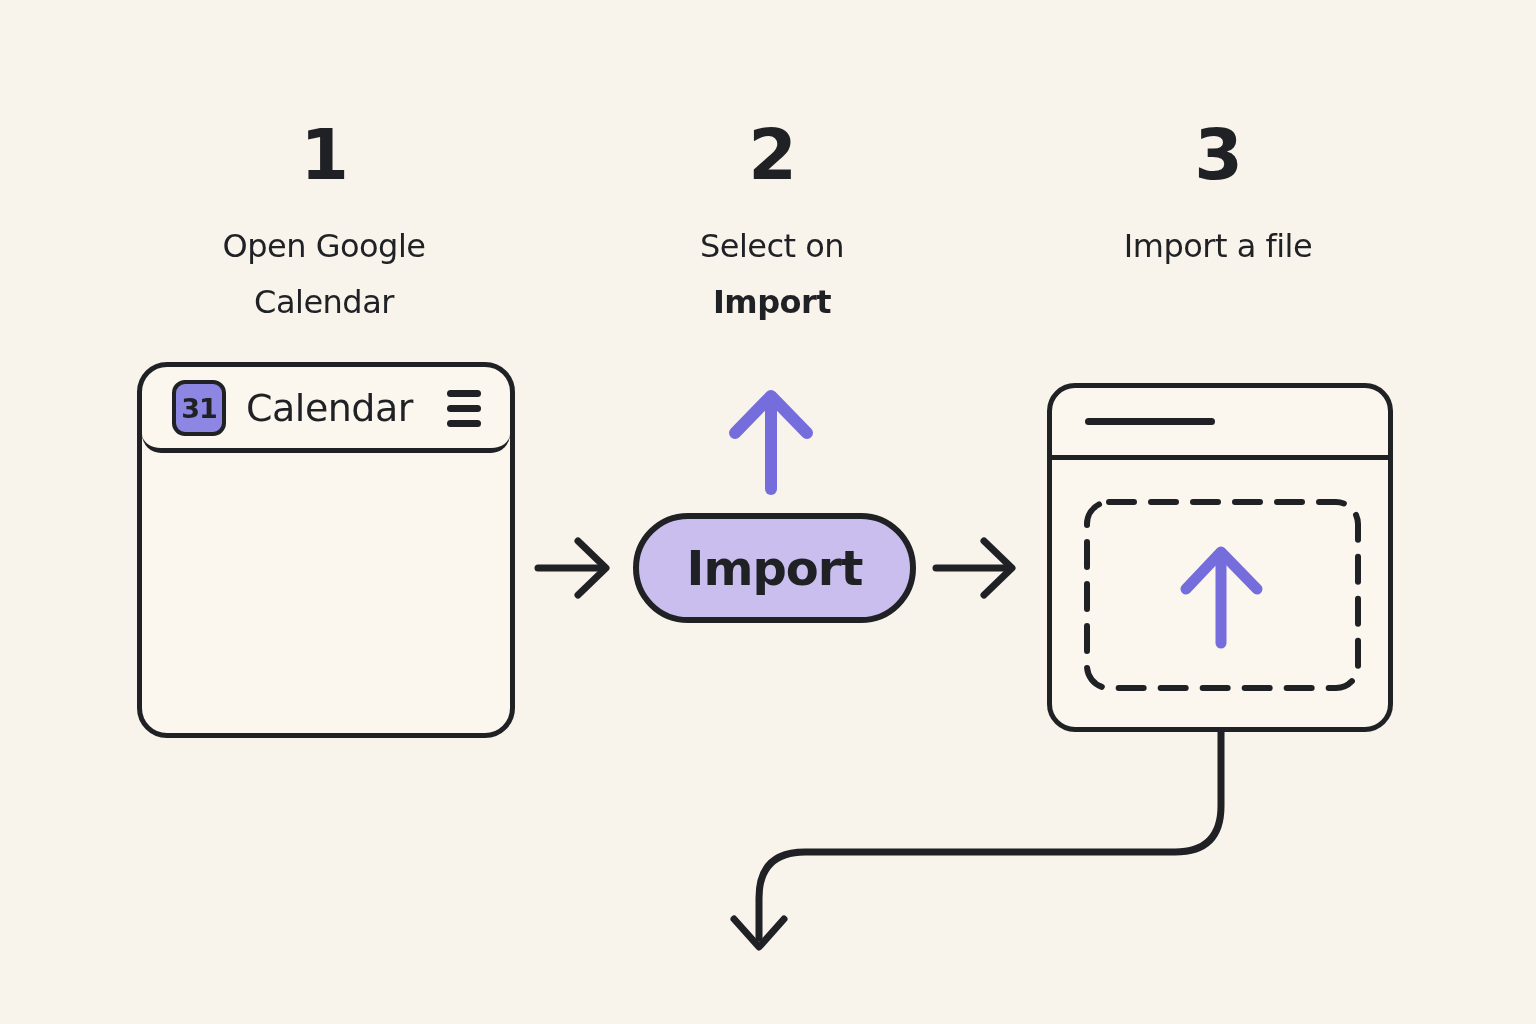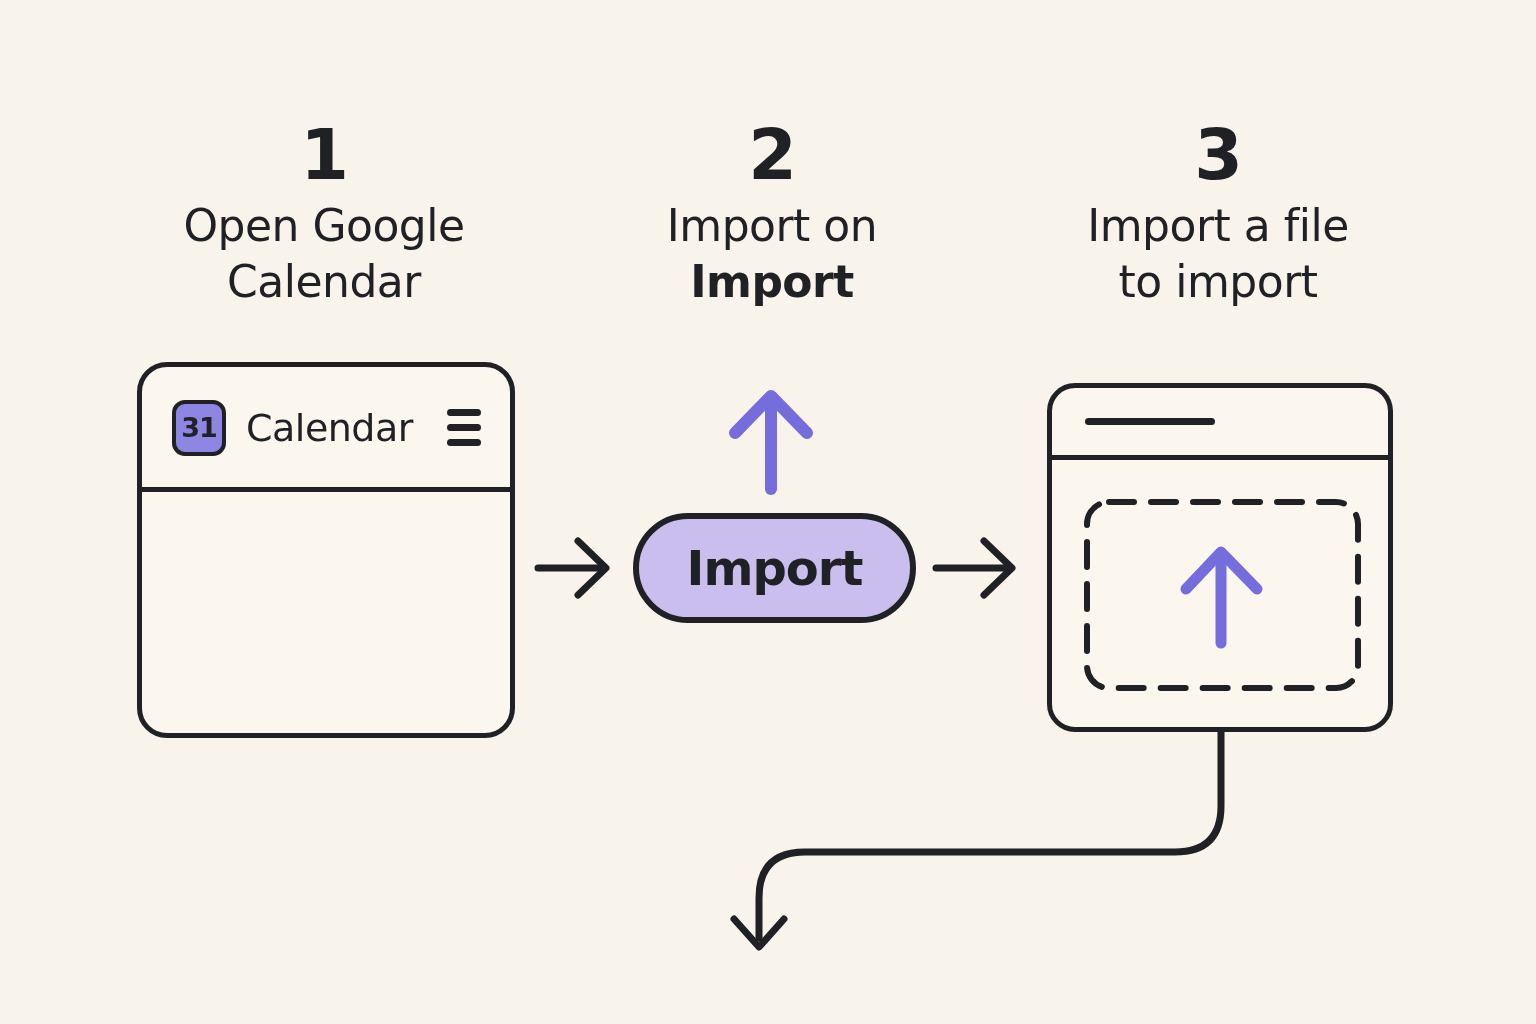--- a/index.html
+++ b/index.html
@@ -39,45 +39,46 @@
     width: 420px;
     text-align: center;
   }
   .step .num {
     font-size: 70px;
     font-weight: 700;
     line-height: 86px;
     letter-spacing: -1px;
   }
   .step .title {
-    margin-top: 0;
-    font-size: 44px;
+    margin-top: 20px;
+    font-size: 32px;
     line-height: 56px;
     letter-spacing: -0.5px;
   }
   .step .title .bold { font-weight: 700; }
   .step-1 { left: 114px; }
   .step-2 { left: 562px; }
   .step-3 { left: 1008px; }
 
   
   .calendar-window {
     position: absolute;
     left: 137px; top: 362px;
     width: 378px; height: 376px;
     background: var(--window-fill);
     border: 5px solid var(--ink);
     border-radius: 30px;
   }
   .calendar-window .win-header {
-    height: 125px;
+    height: 86px;
     border-bottom: 5px solid var(--ink);
     display: flex;
     align-items: center;
     padding: 1px 29px 0 30px;
+    border-radius: 19px;
   }
   .cal-logo {
     width: 54px; height: 56px;
     background: var(--calendar-icon-fill);
     border: 4px solid var(--ink);
     border-radius: 13px;
     display: flex;
     align-items: center;
     justify-content: center;
     flex: 0 0 auto;
@@ -154,30 +155,29 @@
     <div class="num">1</div>
     <div class="title">
       <div>Open Google</div>
       <div>Calendar</div>
     </div>
   </div>
 
   <div class="step step-2">
     <div class="num">2</div>
     <div class="title">
-      <div>Import on</div>
+      <div>Select on</div>
       <div class="bold">Import</div>
     </div>
   </div>
 
   <div class="step step-3">
     <div class="num">3</div>
     <div class="title">
       <div>Import a file</div>
-      <div>to import</div>
     </div>
   </div>
 
   <div class="calendar-window">
     <div class="win-header">
       <div class="cal-logo">
         <span>31</span>
       </div>
       <div class="cal-name">Calendar</div>
       <div class="hamburger">

